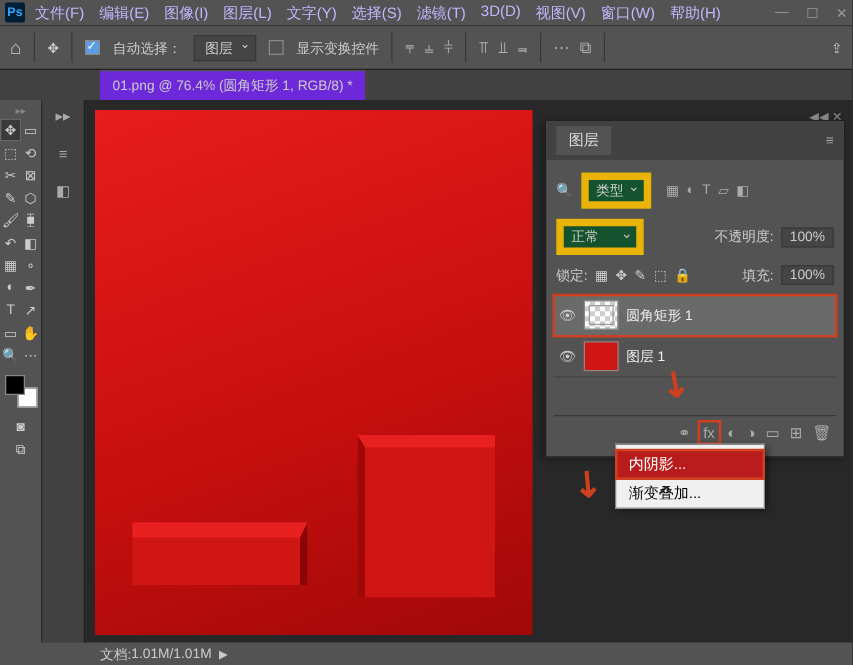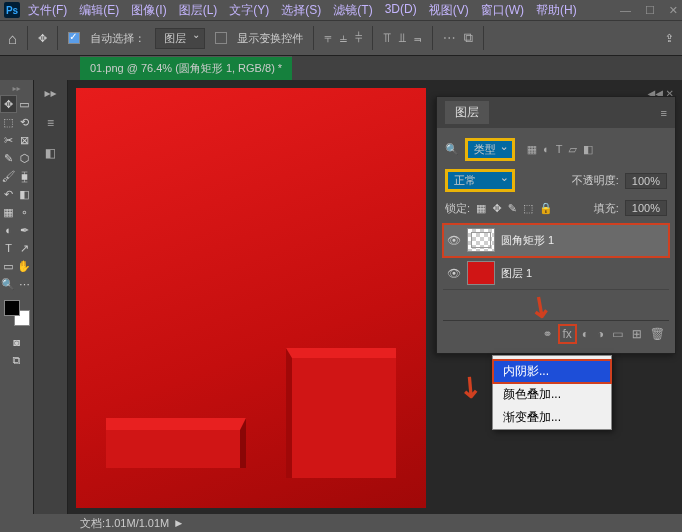--- a/index.html
+++ b/index.html
@@ -13,21 +13,21 @@
 .optbar .home{font-size:15px}
 .optbar .sep{width:1px;height:24px;background:#383838}
 .optbar .chk{width:12px;height:12px;border:1px solid #888;background:#5a9de8;display:inline-block;position:relative}
 .optbar .chk::after{content:"✓";position:absolute;top:-2px;left:0;font-size:10px;color:#fff}
 .optbar .chk.empty{background:transparent}
 .optbar .chk.empty::after{content:""}
 .optbar .dd{background:#454545;padding:2px 18px 2px 8px;border:1px solid #383838;position:relative;font-size:11px}
 .optbar .dd::after{content:"⌄";position:absolute;right:4px;top:0;font-size:10px}
 .optbar .icgrp{display:flex;gap:8px;color:#b0b0b0;font-size:13px}
 .tabrow{height:24px;background:#414141;display:flex;align-items:center;padding-left:80px}
-.tab{background:#15803d;padding:4px 10px;font-size:11px;color:#ccc;border-top:1px solid #535353}
+.tab{background:#6d28d9;padding:4px 10px;font-size:11px;color:#ccc;border-top:1px solid #535353}
 .workarea{position:absolute;top:80px;left:0;right:0;bottom:0;display:flex}
 .ltools{width:34px;background:#535353;display:flex;flex-direction:column;align-items:center;padding-top:4px;gap:2px;border-right:1px solid #202020}
 .ltools .grab{width:26px;height:10px;color:#888;font-size:8px;text-align:center}
 .trow{display:flex;gap:1px}
 .tool{width:15px;height:16px;background:#535353;display:flex;align-items:center;justify-content:center;font-size:11px;color:#ccc;cursor:pointer}
 .tool.sel{background:#3a3a3a;outline:1px solid #666}
 .swatch{position:relative;width:26px;height:26px;margin-top:6px}
 .swatch .fg{position:absolute;width:16px;height:16px;background:#000;border:1px solid #888;top:0;left:0}
 .swatch .bg{position:absolute;width:16px;height:16px;background:#fff;border:1px solid #888;bottom:0;right:0}
 .ldock{width:34px;background:#414141;border-right:1px solid #202020;padding-top:4px;display:flex;flex-direction:column;align-items:center;gap:12px}
@@ -37,38 +37,38 @@
 .box1{position:absolute;left:30px;bottom:40px;width:140px;height:50px;background:#d01515;border-top:12px solid #e82020;border-right:6px solid #8a0606}
 .box2{position:absolute;left:210px;bottom:30px;width:110px;height:130px;background:#d01515;border-top:10px solid #e82020;border-left:6px solid #a00808}
 .statusb{position:absolute;bottom:0;left:0;right:0;height:18px;background:#535353;display:flex;align-items:center;padding-left:80px;font-size:11px;color:#ccc}
 .statusb .arrow{margin-left:6px;font-size:9px}
 .rpanel{position:absolute;top:96px;right:6px;width:240px;background:#535353;border:1px solid #202020;box-shadow:-2px 2px 6px rgba(0,0,0,.4)}
 .rpanel .hdr{background:#414141;padding:4px 8px;display:flex;align-items:center}
 .rpanel .tabh{background:#535353;padding:3px 10px;font-size:12px;color:#ddd}
 .rpanel .body{padding:6px}
 .frow{display:flex;align-items:center;gap:6px;padding:4px 2px;font-size:11px}
 .frow .search{color:#aaa}
-.frow .dd2{background:#0369a1;padding:1px 16px 1px 6px;border:3px solid #eab308;position:relative;font-size:11px}
+.frow .dd2{background:#14532d;padding:1px 16px 1px 6px;border:6px solid #eab308;position:relative;font-size:11px}
 .frow .dd2::after{content:"⌄";position:absolute;right:3px;top:-1px}
 .frow .tic{display:flex;gap:6px;color:#aaa;margin-left:6px}
 .frow .val{background:#454545;padding:1px 6px;border:1px solid #383838;min-width:40px;text-align:right}
 .layers{margin-top:4px}
 .layer{display:flex;align-items:center;gap:6px;padding:4px;border-bottom:1px solid #444}
 .layer.sel{background:#6a6a6a;outline:2px solid #d04020;outline-offset:-1px}
 .eye{width:14px;color:#ccc;text-align:center}
 .thumb{width:28px;height:24px;border:1px solid #888;background:#2a2a2a;position:relative}
 .thumb.checker{background:repeating-conic-gradient(#ccc 0 25%,#fff 0 50%) 0 0/8px 8px}
 .thumb.checker::after{content:"";position:absolute;inset:3px;border:1px solid #999;background:rgba(255,255,255,.05)}
 .thumb.red{background:#d01515}
 .lname{font-size:11px;color:#eee}
 .lbot{display:flex;justify-content:flex-end;gap:8px;padding:6px 4px;border-top:1px solid #383838;color:#aaa;font-size:12px}
 .lbot .hi{outline:2px solid #d04020;outline-offset:1px;padding:0 2px}
 .fxmenu{position:absolute;top:355px;right:70px;width:120px;background:#f0f0f0;border:1px solid #888;box-shadow:2px 2px 6px rgba(0,0,0,.5);font-size:12px;color:#000}
 .fxmenu .mi{padding:3px 10px;cursor:pointer}
-.fxmenu .mi.sel{background:#1d4ed8;color:#fff;outline:2px solid #d04020;outline-offset:-1px}
+.fxmenu .mi.sel{background:#b91c1c;color:#fff;outline:2px solid #d04020;outline-offset:-1px}
 .arrow1{position:absolute;top:290px;right:130px;color:#d04020;font-size:28px;font-weight:bold;transform:rotate(35deg)}
 .arrow2{position:absolute;top:370px;right:200px;color:#d04020;font-size:28px;font-weight:bold;transform:rotate(40deg)}
 .collapse{position:absolute;top:88px;right:8px;color:#888;font-size:10px}
 </style>
 </head>
 <body>
 
 <div class="titlebar">
   <div class="ps-logo">Ps</div>
   <div class="menu">
@@ -263,16 +263,15 @@
     </div>
   </div>
 </div>
 
 <div class="arrow1">↘</div>
 <div class="arrow2">↘</div>
 
 <div class="fxmenu">
   <div style="height:4px"></div>
   <div class="mi sel">内阴影...</div>
-  <div class="mi">颜色叠加...</div>
   <div class="mi">渐变叠加...</div>
 
 </div>
 
 </body></html>

